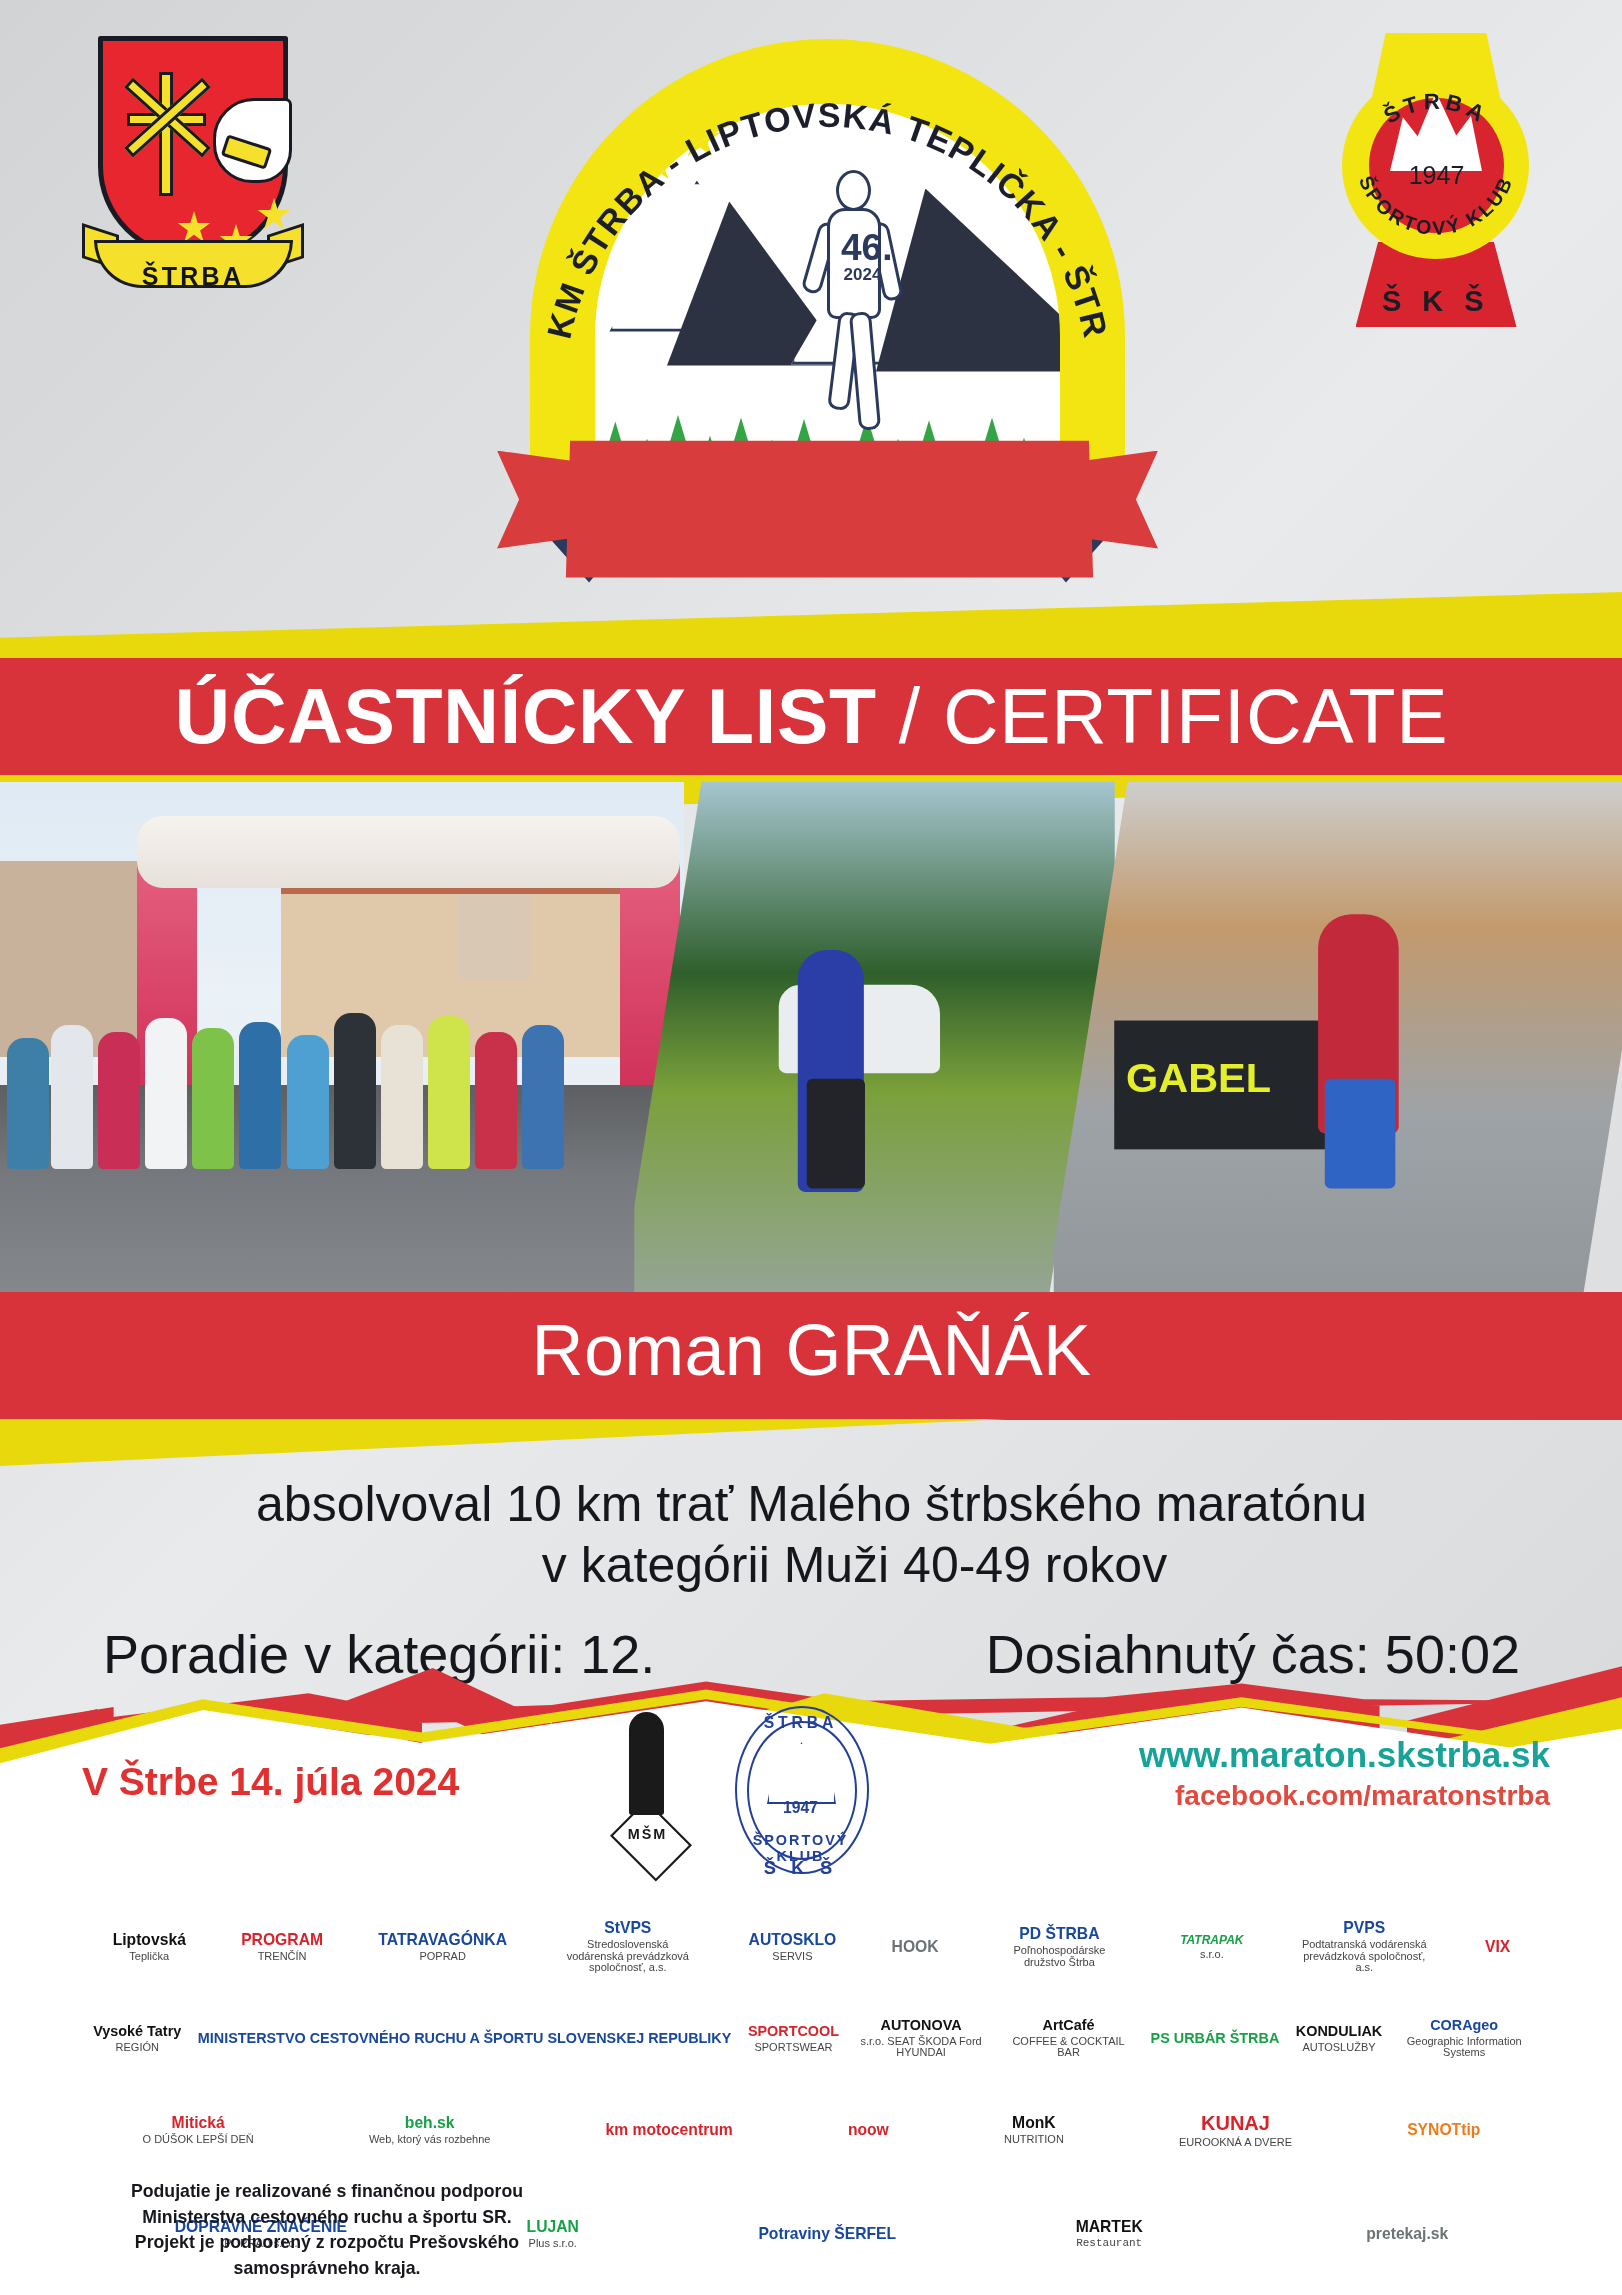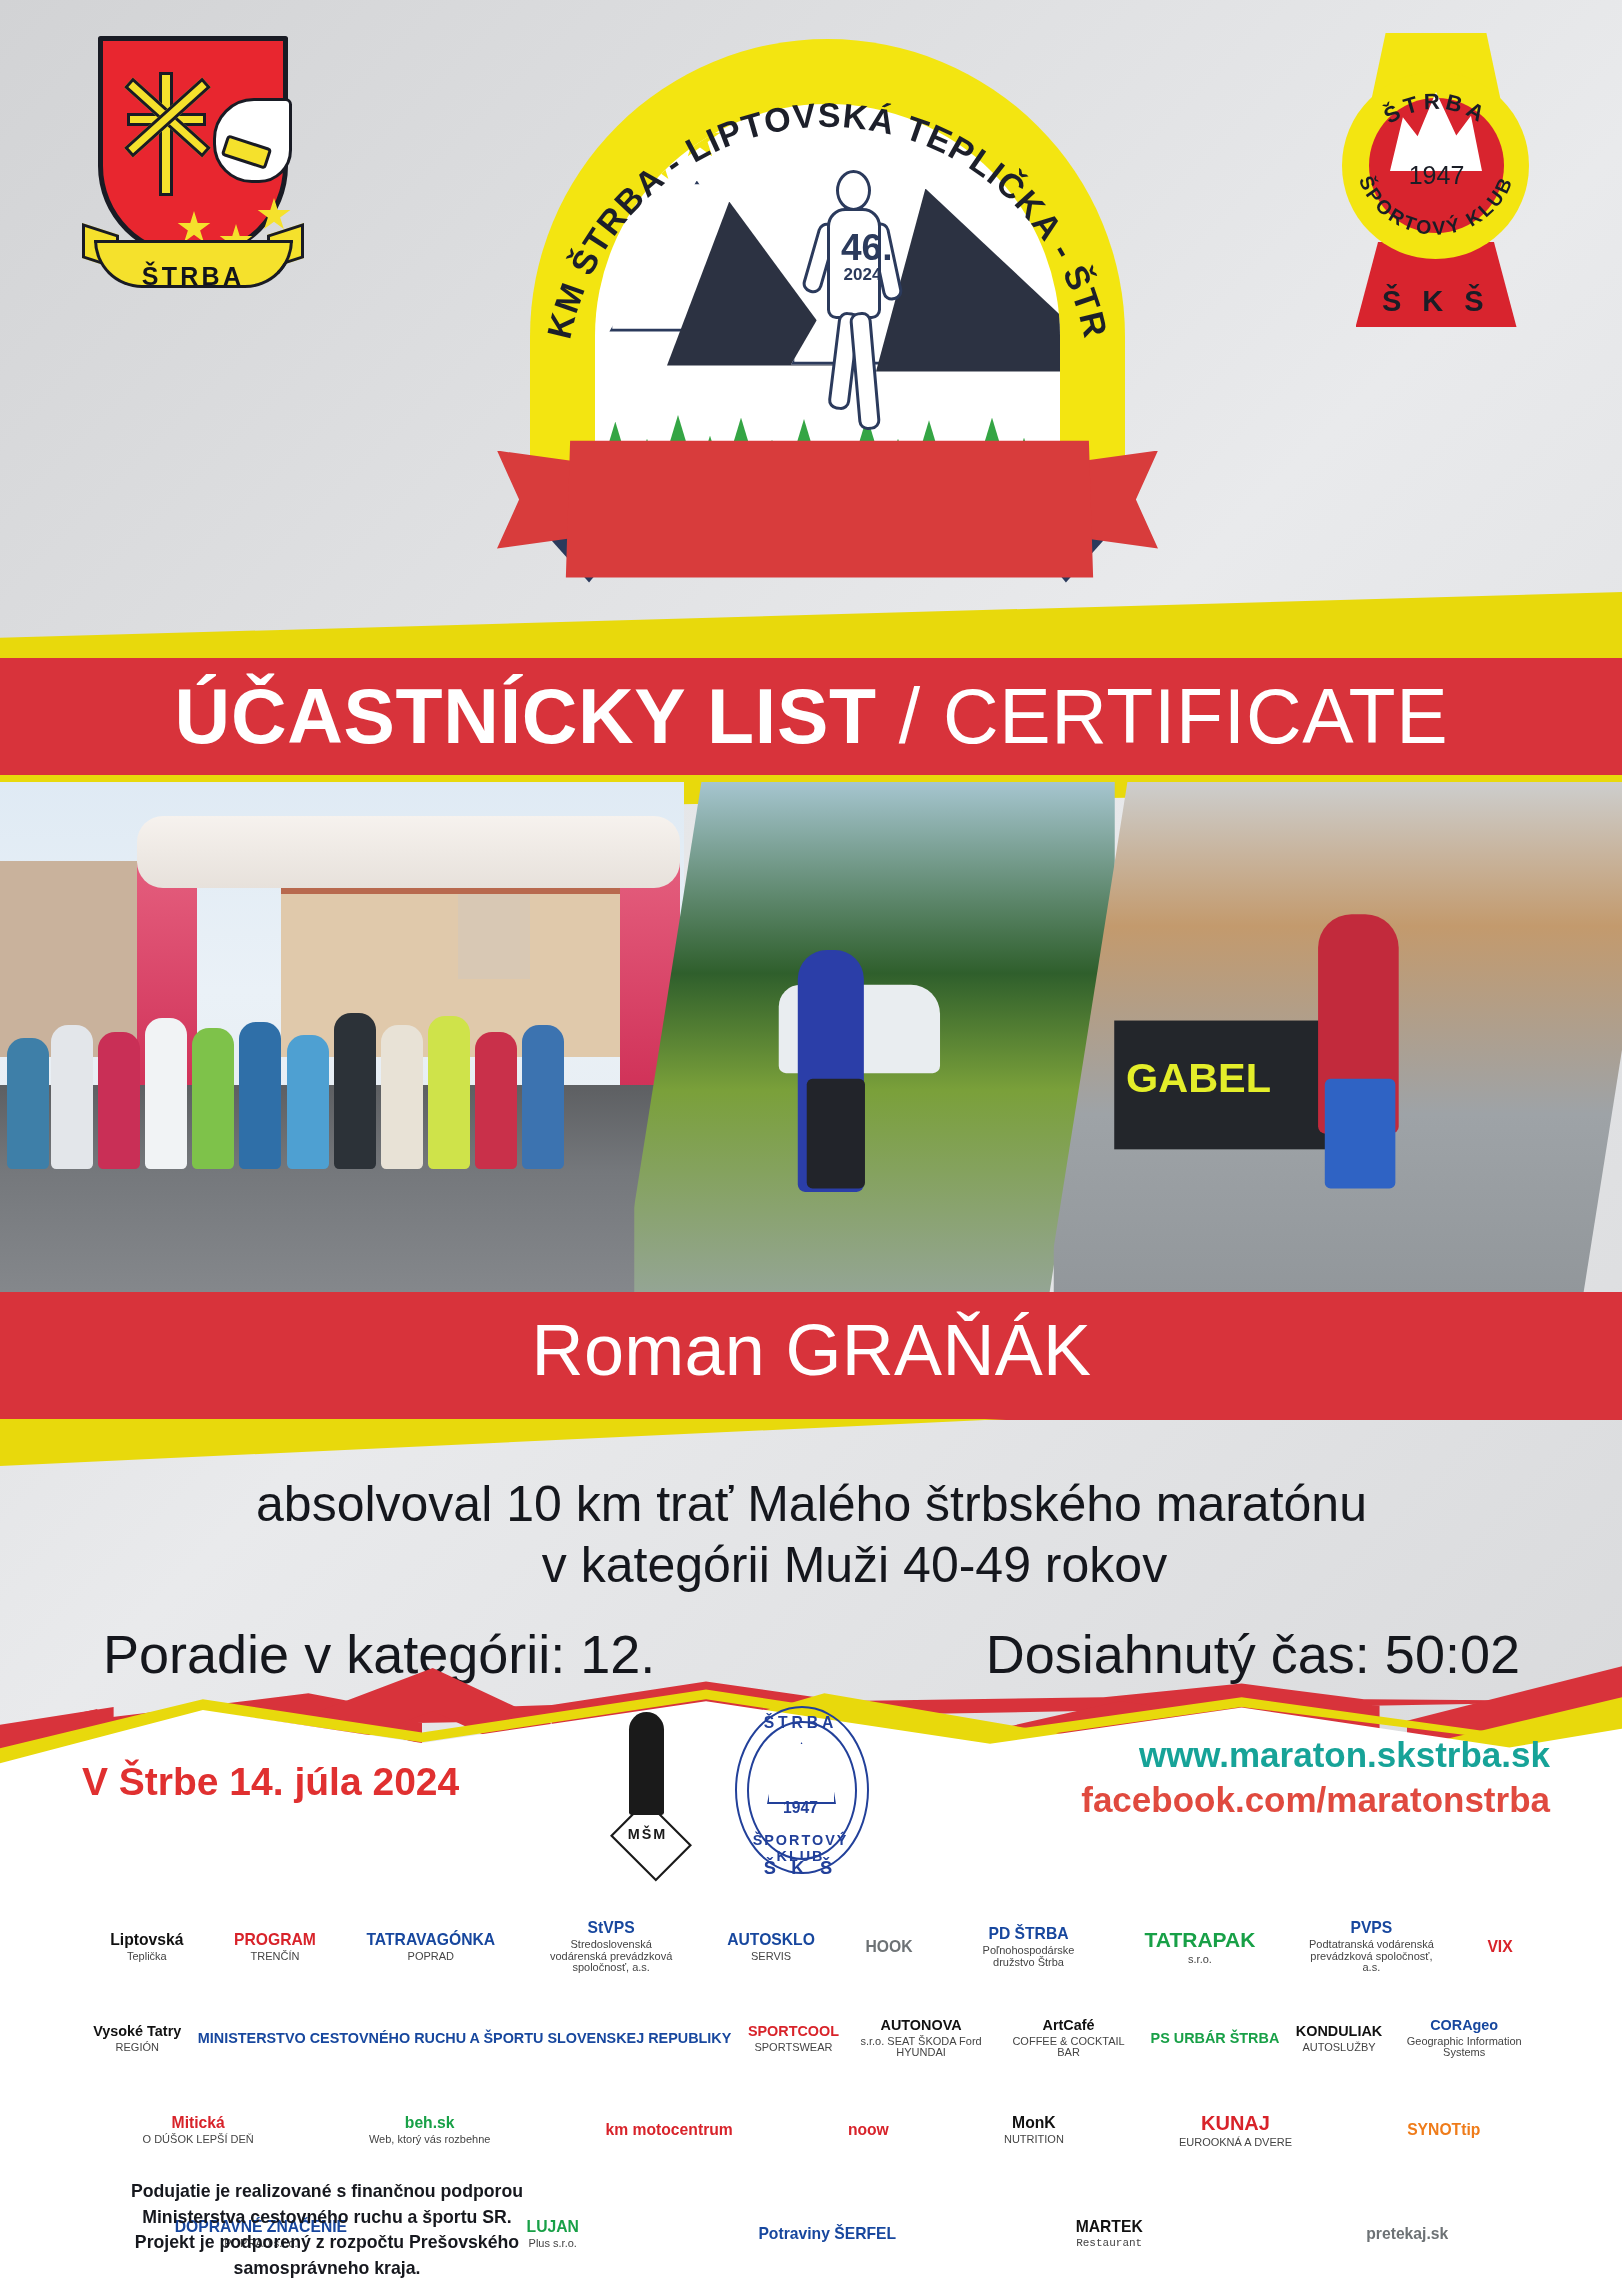--- a/index.html
+++ b/index.html
@@ -183,21 +183,21 @@
     clip-path:polygon(0 30%,100% 2%,100% 22%,0 52%);}
   .fyel2{position:absolute;left:687px;top:0;width:458px;height:196px;background:#e8d90c;
     clip-path:polygon(30% 16%,100% 44%,100% 66%,30% 38%,0 58%,0 36%);}
   .fyel3{position:absolute;left:1341px;top:0;width:281px;height:196px;background:#e8d90c;
     clip-path:polygon(0 52%,100% 18%,100% 40%,0 74%);}
 
   
   .fdate{position:absolute;left:82px;top:1760px;font-size:39px;font-weight:bold;color:#e03030;}
   .flinks{position:absolute;right:73px;top:1733px;text-align:right;line-height:1.28;}
   .flinks .u1{font-size:35px;font-weight:bold;color:#17a398;}
-  .flinks .u2{font-size:35px;font-weight:bold;color:#e04a3f;}
+  .flinks .u2{font-size:28px;font-weight:bold;color:#e04a3f;}
   .msmlogo{position:absolute;left:592px;top:1707px;width:111px;height:164px;}
   .msmlogo .dia{position:absolute;left:14.4px;top:98px;width:84px;height:65px;
     border:3.3px solid #1a1a1a;transform:rotate(45deg) scale(.72);}
   .msmlogo .fig{position:absolute;left:37px;top:5.2px;width:35px;height:103px;
     background:#1a1a1a;border-radius:18.3px 18.3px 2.6px 2.6px;}
   .msmlogo .figtxt{position:absolute;left:0;top:119px;width:111px;text-align:center;
     font-size:14.4px;font-weight:bold;color:#1a1a1a;letter-spacing:2px;}
   .sksfoot{position:absolute;left:730px;top:1701px;width:141px;height:177px;}
   .sksfoot .o{position:absolute;left:5.2px;top:5.2px;width:130px;height:164px;border:2.6px solid #22409a;
     border-radius:50%;}
@@ -481,21 +481,21 @@
           <div class="sub" style="max-width: 131px;">SERVIS</div>
         </div>
         <div class="sp">
           <div class="mark gray" style="font-size: 15.7px;">HOOK</div>
         </div>
         <div class="sp">
           <div class="mark blue" style="font-size: 15.7px;">PD ŠTRBA</div>
           <div class="sub" style="max-width: 131px;">Poľnohospodárske družstvo Štrba</div>
         </div>
         <div class="sp">
-          <div class="mark green" style="font-size: 21px;">TATRAPAK</div>
+          <div class="mark green" style="font-size: 12px; font-style: italic;">TATRAPAK</div>
           <div class="sub" style="max-width: 131px;">s.r.o.</div>
         </div>
         <div class="sp">
           <div class="mark blue" style="font-size: 15.7px;">PVPS</div>
           <div class="sub" style="max-width: 131px;">Podtatranská vodárenská prevádzková spoločnosť, a.s.</div>
         </div>
         <div class="sp">
           <div class="mark red" style="font-size: 15.7px;">VIX</div>
         </div>
       </div>

